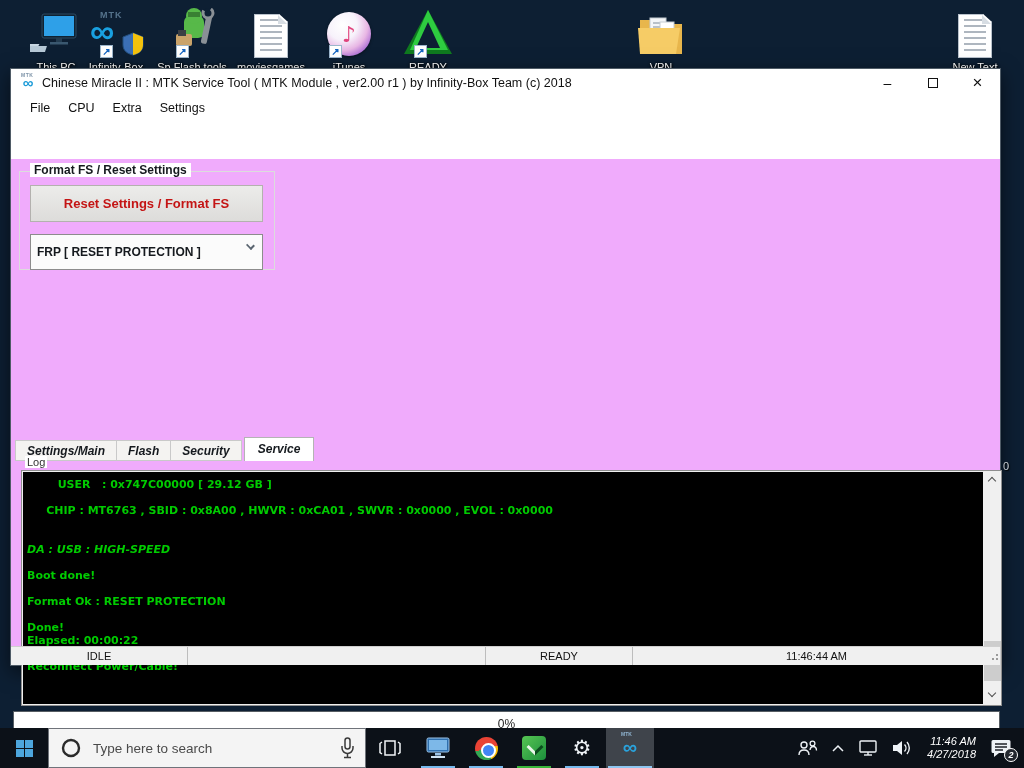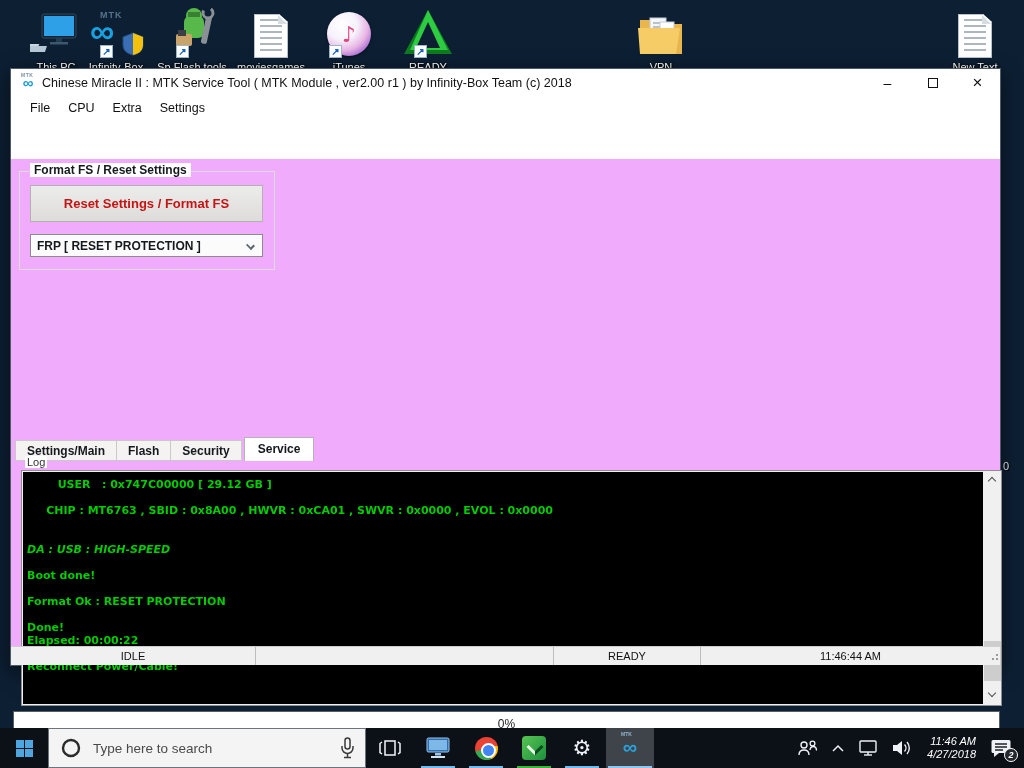--- a/index.html
+++ b/index.html
@@ -54,27 +54,27 @@
 
   .client { position:absolute; left:0; top:50px; right:0; bottom:0; background:#f0abfc;margin-top:40px; }
 
   .groupbox { position:absolute; left:8px; top:12px; width:256px; height:99px;
     border:1px solid #dcdcdc; }
   .groupbox .legend { position:absolute; top:-9px; left:10px; background:#fff; padding:0 4px;
     font-size:12px; font-weight:bold; color:#15191e; white-space:nowrap; }
   .reset-btn { position:absolute; left:10px; top:13px; width:233px; height:37px;
     background:linear-gradient(#ececea,#dddcda); border:1px solid #b3b1ae;
     font-weight:bold; font-size:13px; display:flex; align-items:center; justify-content:center; }
-  .combo { position:absolute; left:10px; top:62px; width:233px; height:23px;
+  .combo { position:absolute; left:10px; top:62px; width:233px; height:36px;
     background:#fbfbfb; border:1px solid #8c8c8c; display:flex; align-items:center;
     font-size:12px; font-weight:bold; color:#15191e; padding-left:6px; }
   .combo .chev { position:absolute; right:8px; top:7px; width:7px; height:7px;
     border-right:2px solid #5a6570; border-bottom:2px solid #5a6570; transform:rotate(45deg) scaleY(.8); }
 
-  .tabstrip { position:absolute; left:4px; top:279px; height:23px; display:flex; align-items:flex-end; }
+  .tabstrip { position:absolute; left:4px; top:279px; height:23px; display:flex; align-items:flex-end;font-style:italic; }
   .tab { font-size:12px; font-weight:bold; color:#15191e; background:#f4f3f1;
     border:1px solid #c9c9c9; padding:3px 11px 3px 11px; margin-right:0; height:21px; }
   .tab + .tab { border-left:none; }
   .tab.active { background:#fff; border:1px solid #b4b4b4; border-bottom:none; height:24px;
     padding:4px 13px 6px 13px; margin-left:2px; position:relative; z-index:2; }
 
   .log-label { position:absolute; left:14px; top:297px; font-size:11px; color:#333; background:#fff; padding:0 2px; z-index:1; }
   .log-group { position:absolute; left:10px; top:311px; width:981px; height:236px;
     border:1px solid #8f8f8f; background:#f0f0f0; }
   .log-black { position:absolute; left:1px; top:1px; right:18px; bottom:1px; background:#000;
@@ -337,21 +337,21 @@
             <span class="c"></span>
           </span>
       </div>
     </div>
 
     <div class="progressbar">
       <span>0%</span>
     </div>
 
     <div class="statusbar">
-      <span class="status-cell" style="width:245px">IDLE</span>
+      <span class="status-cell" style="width:177px">IDLE</span>
       <span class="status-cell" style="width:298px"></span>
       <span class="status-cell" style="width:147px">READY</span>
       <span class="status-cell" style="flex:1;border-right:none">11:46:44 AM</span>
       <span class="grip"></span>
     </div>
 
   </div>
 </div>
 
 <div class="taskbar">

